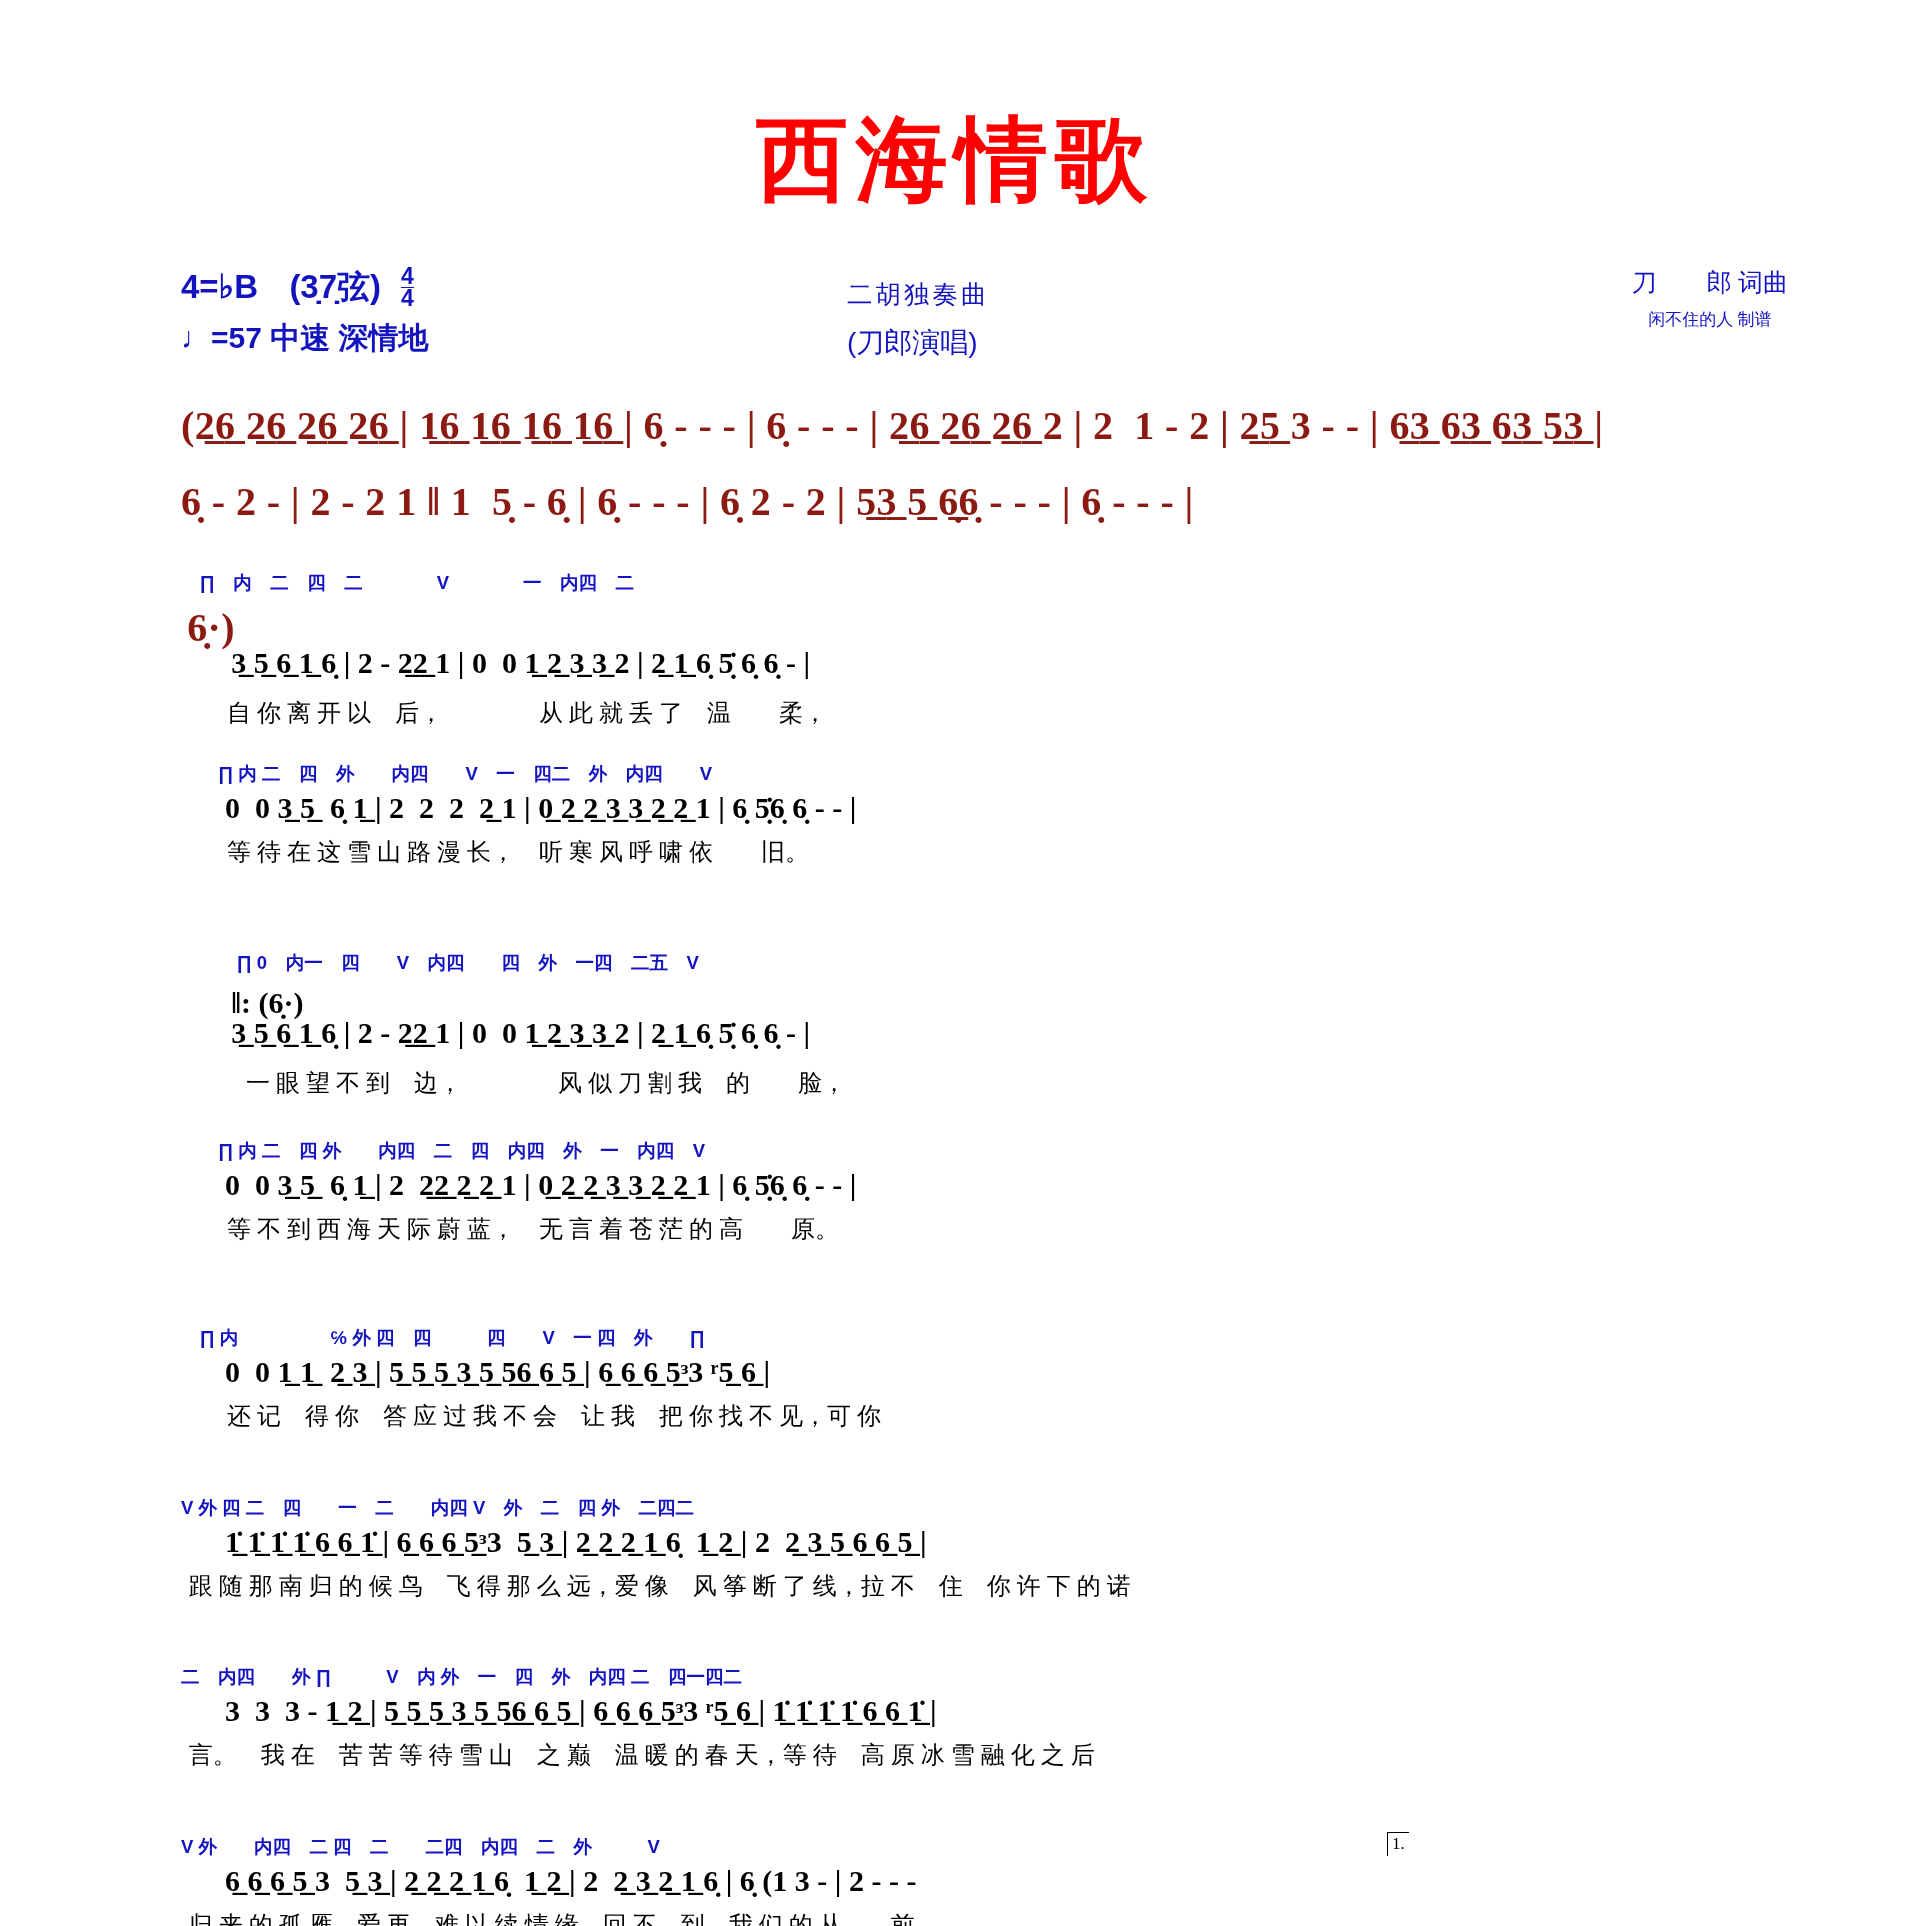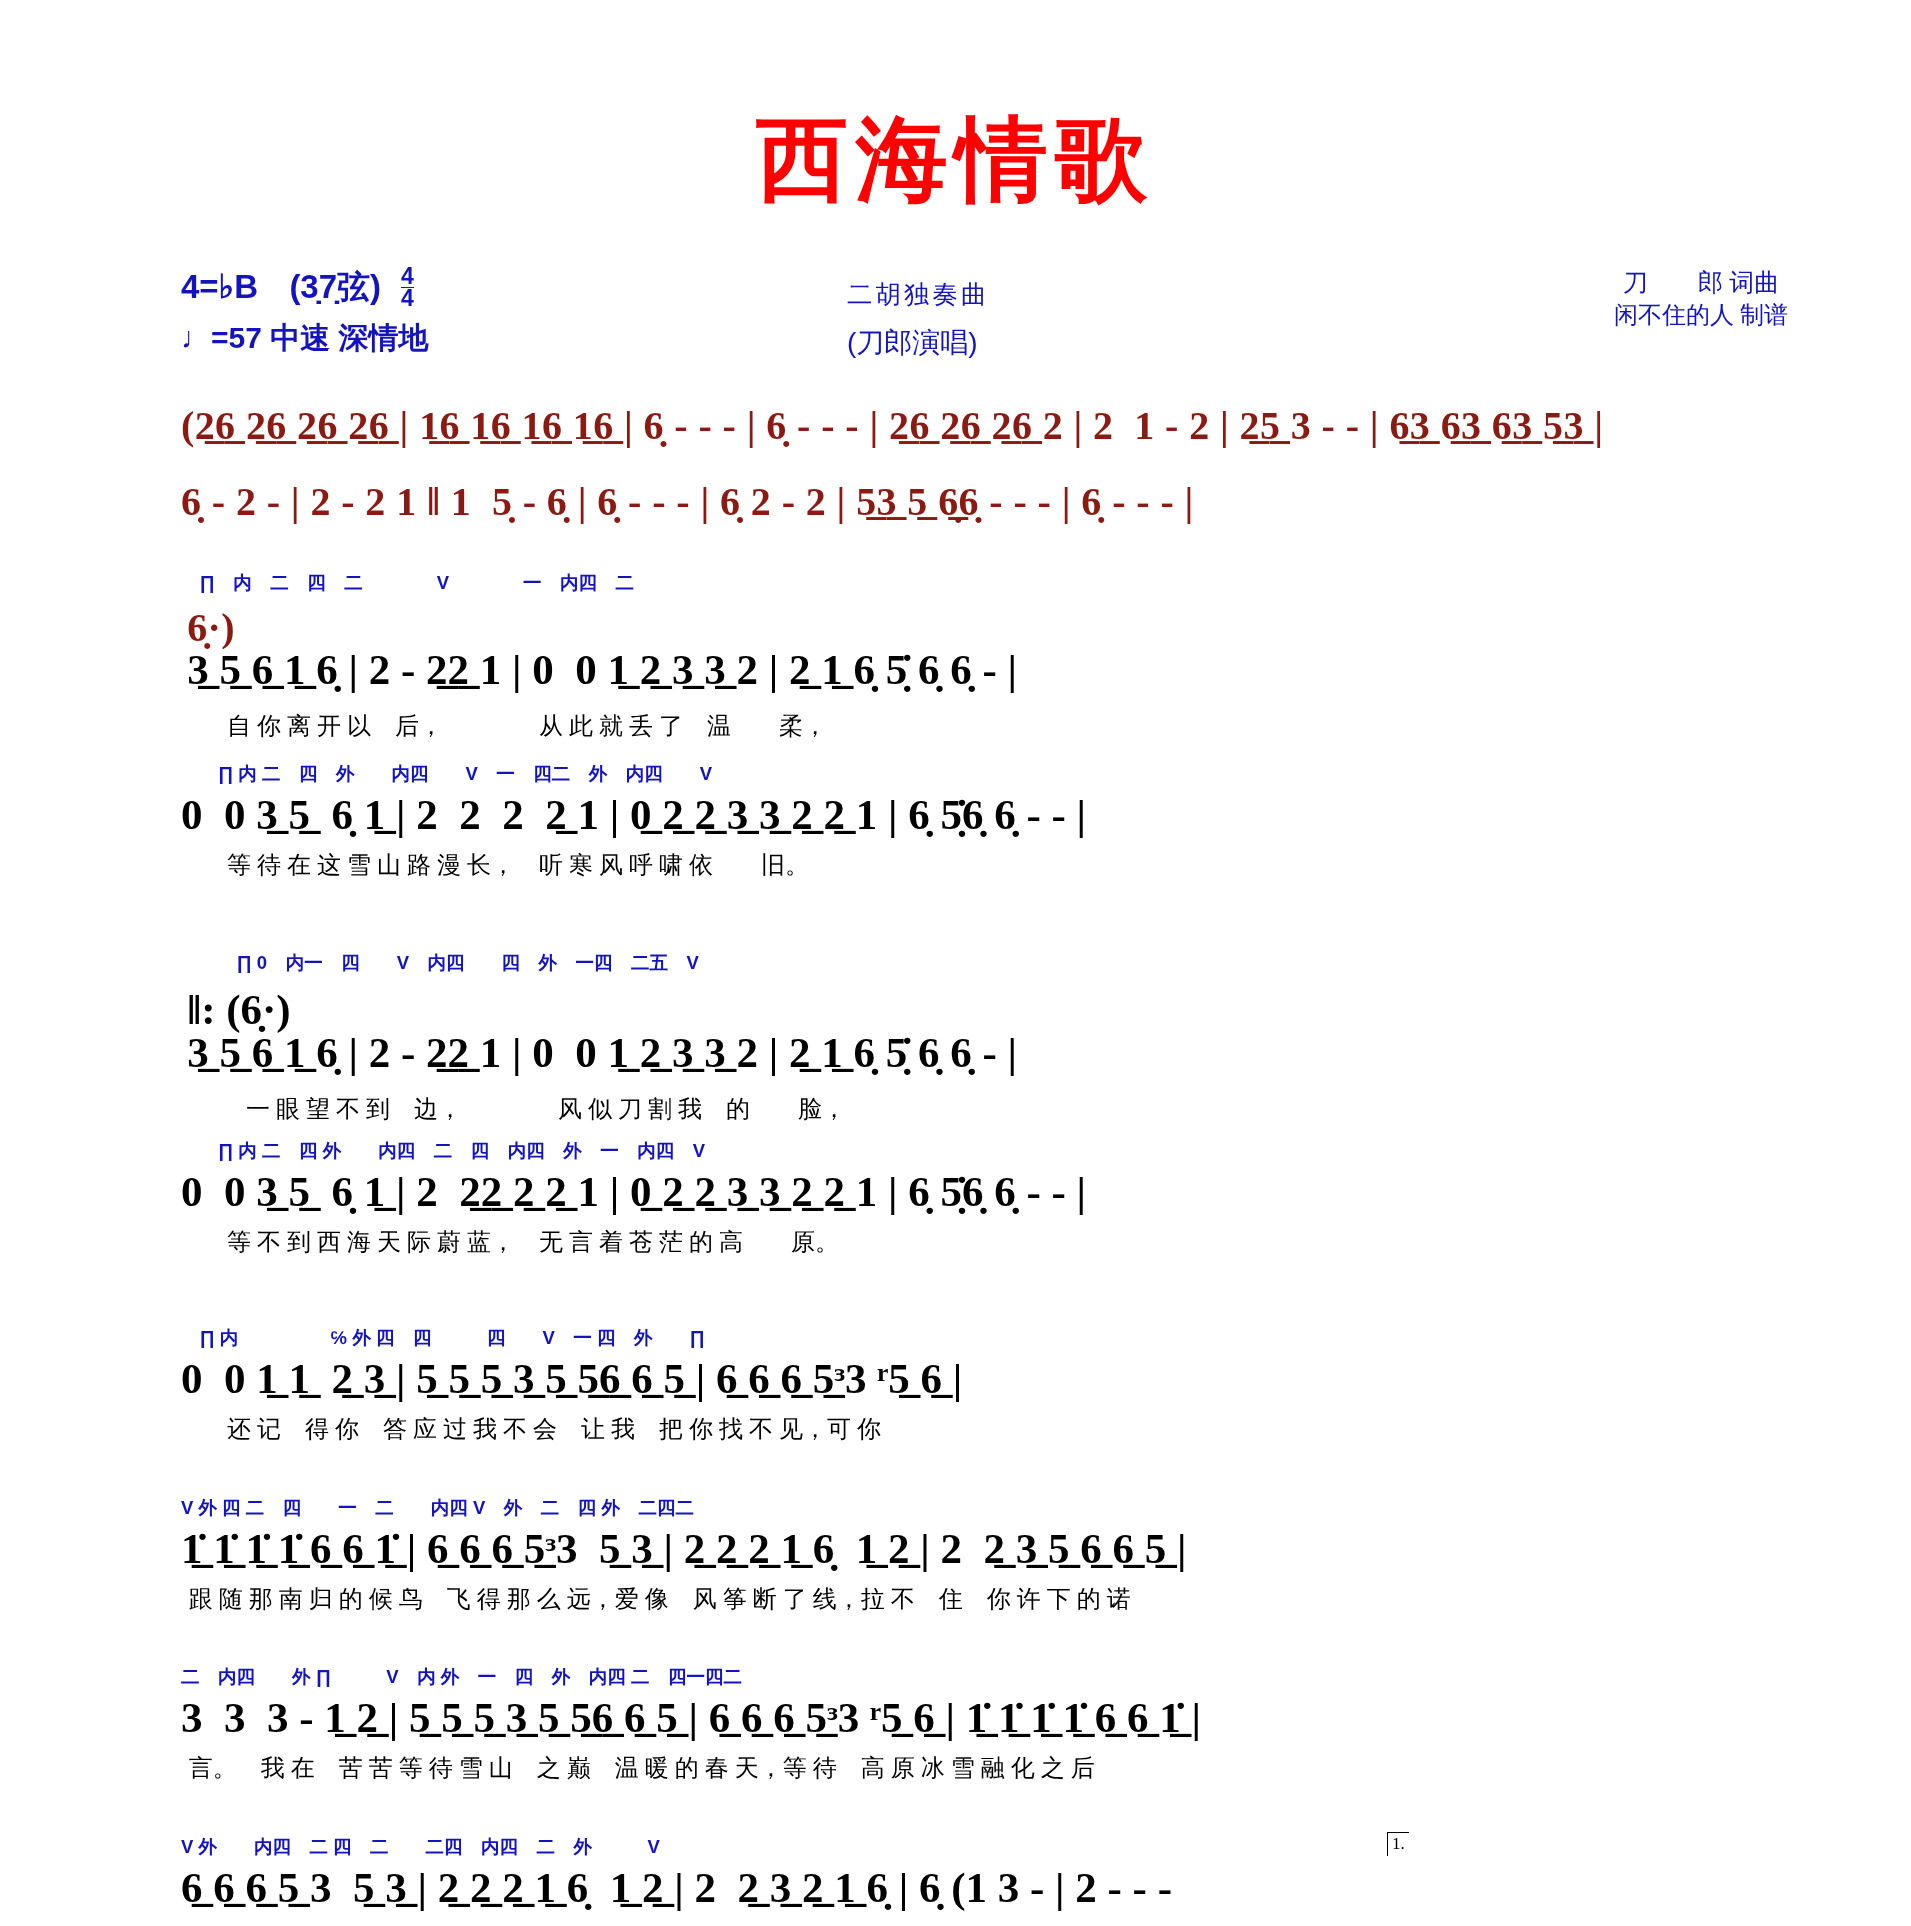--- a/index.html
+++ b/index.html
@@ -33,32 +33,32 @@
     text-align:left;width:231px;
   }
   .hdr-center .c1{font-size:25.4px;letter-spacing:3.1px;}
   .hdr-center .c2{font-size:28px;margin-top:12px;}
   .hdr-right{
     position:absolute;right:123px;top:266px;
     color:#1313c0;font-family:"Liberation Serif",serif;
     text-align:center;
   }
   .hdr-right .r1{font-size:25px;white-space:nowrap;}
-  .hdr-right .r2{font-size:24px;white-space:nowrap;margin-top:0;}
+  .hdr-right .r2{font-size:17px;white-space:nowrap;margin-top:9px;}
 
   
   .row{position:absolute;left:0;width:100%;}
   .notes{
     font-family:"Liberation Serif",serif;
     font-weight:bold;
     white-space:pre;
     line-height:1;
   }
   .intro{color:#8b1a13;font-size:40px;letter-spacing:0.4px;}
-  .main{color:#000000;font-size:43px;}
+  .main{color:#000000;font-size:30px;margin-left:44px;}
   .lyr{
     font-family:"Liberation Serif",serif;
     color:#000;font-size:24px;white-space:pre;
   }
   .marks{white-space:pre;font-weight:bold;font-family:"Liberation Sans",sans-serif;}
   .m-blue{color:#1313c0;}
 </style>
 </head>
 <body>
 

